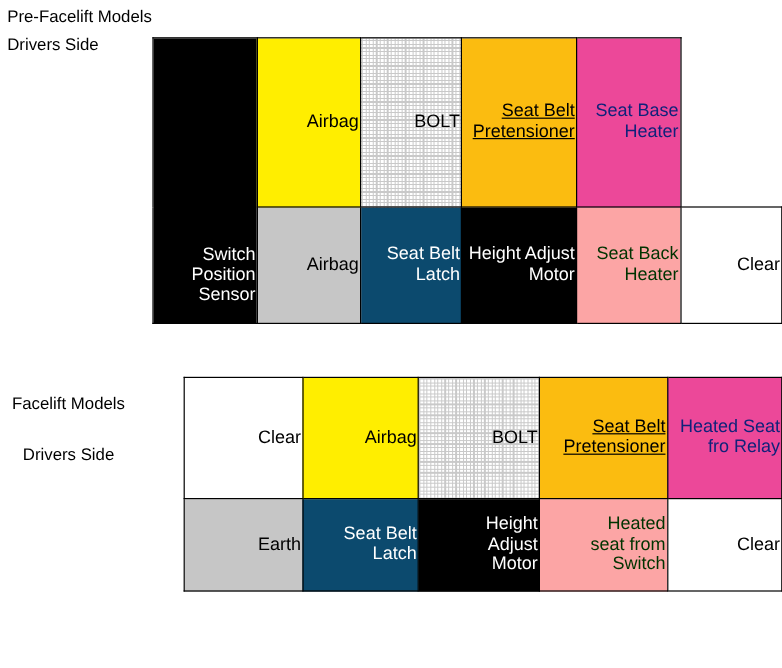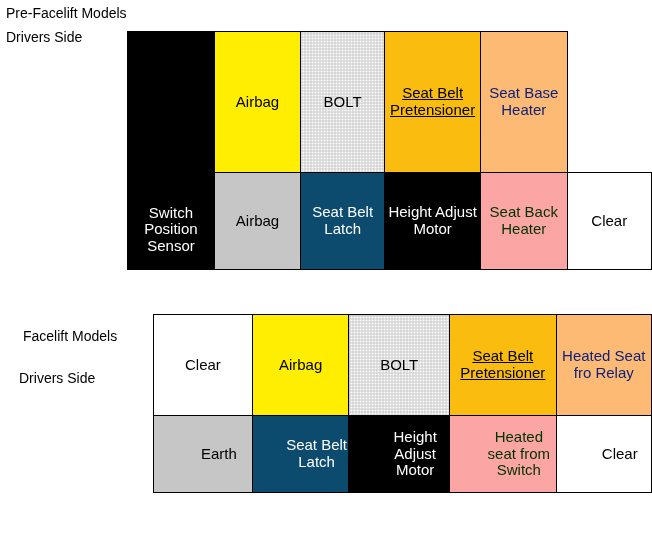--- a/index.html
+++ b/index.html
@@ -18,41 +18,41 @@
   
   .caption {
     position: absolute;
     font-size: 14px;
     color: #000000;
     white-space: nowrap;
     line-height: 1;
   }
   #caption-pre-1 { left: 6px;  top: 6px; }
   #caption-pre-2 { left: 6px;  top: 30px; }
-  #caption-fl-1  { left: 23px; top: 329px; text-align: right; }
+  #caption-fl-1  { left: 10px; top: 329px; text-align: right; }
   #caption-fl-2  { left: 19px; top: 371px; }
 
   
   .fusebox {
     position: absolute;
     border-collapse: collapse;
     table-layout: fixed;
   }
   #fusebox-pre-facelift {
     left: 127px;
     top: 31px;
   }
   #fusebox-facelift {
     left: 153px;
     top: 314px;
   }
 
   .fusebox td {
     border: 1px solid #000000;
-    text-align: center;
+    text-align: right;
     vertical-align: middle;
     font-size: 15px;
     line-height: 1.12;
     padding: 2px 1px;
     font-family: "Liberation Sans", sans-serif;
   }
 
   
   .fusebox tr.row-top td    { height: 136px; }
   .fusebox tr.row-bottom td { height: 92px;  }
@@ -73,21 +73,21 @@
   #fusebox-facelift .c3 { width: 95px; }
   #fusebox-facelift .c4 { width: 92px; }
 
   
   .cell-tall { vertical-align: bottom !important; padding-bottom: 14px !important; }
 
   
   .fill-black  { background: #000000; color: #ffffff; }
   .fill-yellow { background: #ffee00; color: #000000; }
   .fill-orange { background: #fbbc10; color: #000000; text-decoration: underline; }
-  .fill-cyan   { background: #fdba74; color: #10227a; }
+  .fill-cyan   { background: #ec4899; color: #10227a; }
   .fill-grey   { background: #c6c6c6; color: #000000; }
   .fill-maroon { background: #0c4a6e; color: #ffffff; }
   .fill-green  { background: #fca5a5; color: #003300; }
   .fill-white  { background: #ffffff; color: #000000; }
   .fill-dotted {
     background-color: #ffffff;
     background-image:
       repeating-linear-gradient(0deg,  #c9c9c9 0 1px, transparent 1px 3px),
       repeating-linear-gradient(90deg, #c9c9c9 0 1px, transparent 1px 3px);
     color: #000000;

